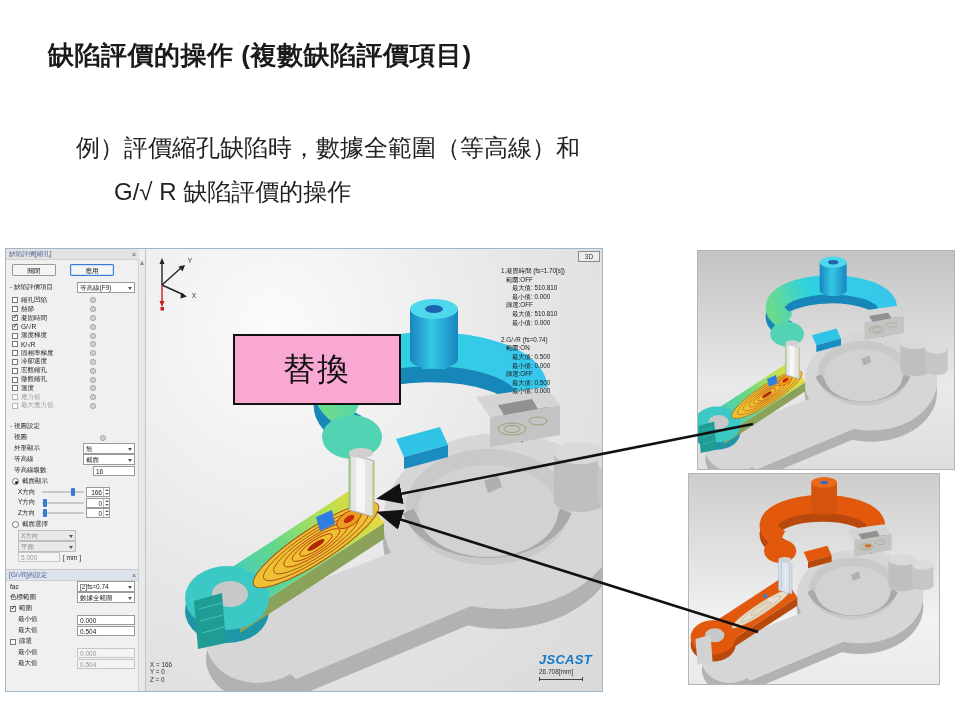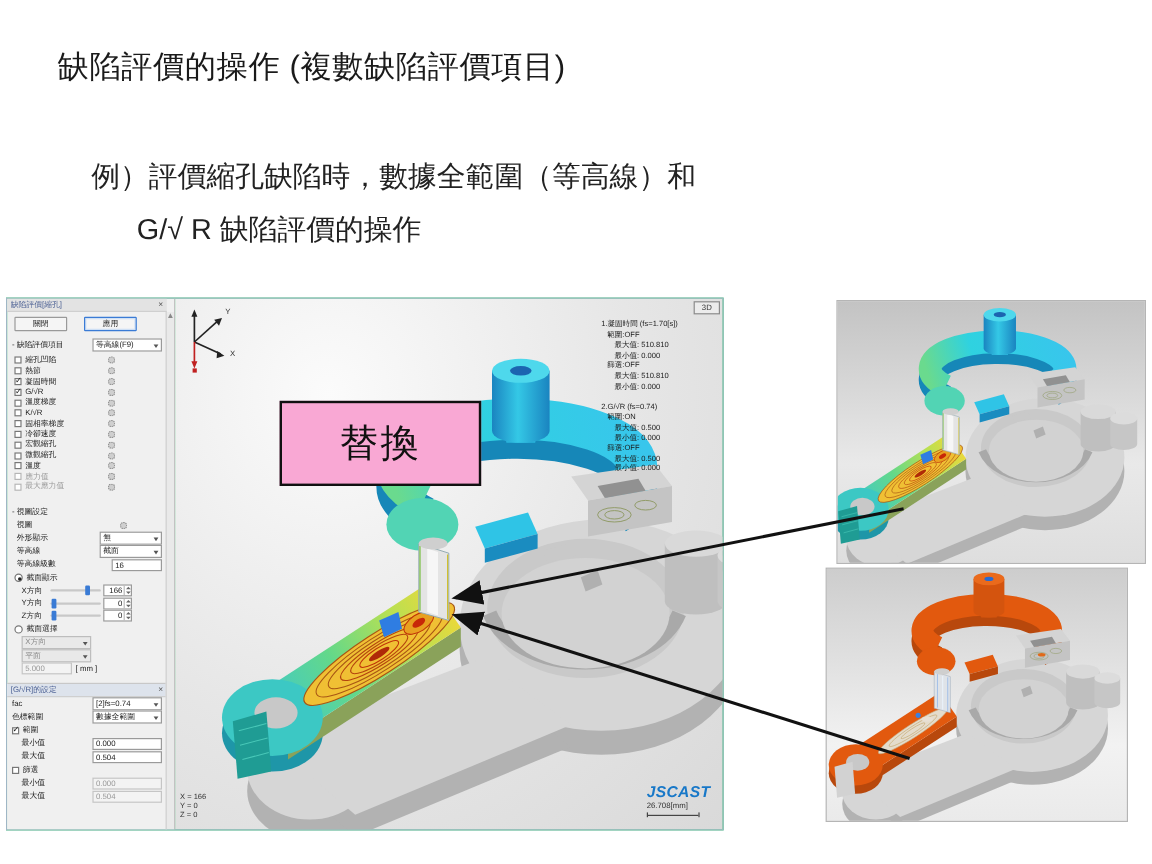--- a/index.html
+++ b/index.html
@@ -1,25 +1,25 @@
 <!DOCTYPE html>
 <html><head>
 <meta charset="utf-8">
 <style>
   * { margin:0; padding:0; box-sizing:border-box; }
   html,body { width:960px; height:720px; background:#fff; font-family:"Liberation Sans","DejaVu Sans",sans-serif; overflow:hidden; }
   .slide { position:relative; width:960px; height:720px; background:#fff; }
 
   
-  .title { position:absolute; left:48px; top:38px; font-size:26px; font-weight:400; color:#1a1a1a; letter-spacing:0.5px; }
+  .title { position:absolute; left:48px; top:38px; font-size:26px; font-weight:700; color:#1a1a1a; letter-spacing:0.5px; }
   .body-text { position:absolute; left:76px; top:126px; font-size:24px; color:#222; line-height:44px; }
   .body-line2 { padding-left:38px; }
 
   
-  .shot { position:absolute; left:5px; top:248px; width:598px; height:444px; background:#22c55e; border:1px solid #9fb6c6; }
+  .shot { position:absolute; left:5px; top:248px; width:598px; height:444px; background:#4d7c0f; border:1px solid #9fb6c6; }
 
   
   .lpanel { position:absolute; left:0; top:0; width:140px; height:100%; background:#f0f0f0; border-right:1px solid #c2c2c2; font-size:6.5px; color:#222; }
   .lpanel .scroll { position:absolute; right:0; top:11px; bottom:0; width:7px; background:#e9e9e9; border-left:1px solid #d0d0d0; }
   .scroll .up { position:absolute; top:1px; left:1px; width:0; height:0; border-left:2.5px solid transparent; border-right:2.5px solid transparent; border-bottom:4px solid #888; }
   .blk { position:absolute; left:0; width:133px; }
   .d1 { top:0; height:172px; }
   .vs { top:172px; height:148px; }
   .d2 { top:320px; bottom:0; background:#f0f0f0; border-top:1px solid #c8c8c8; }
 

